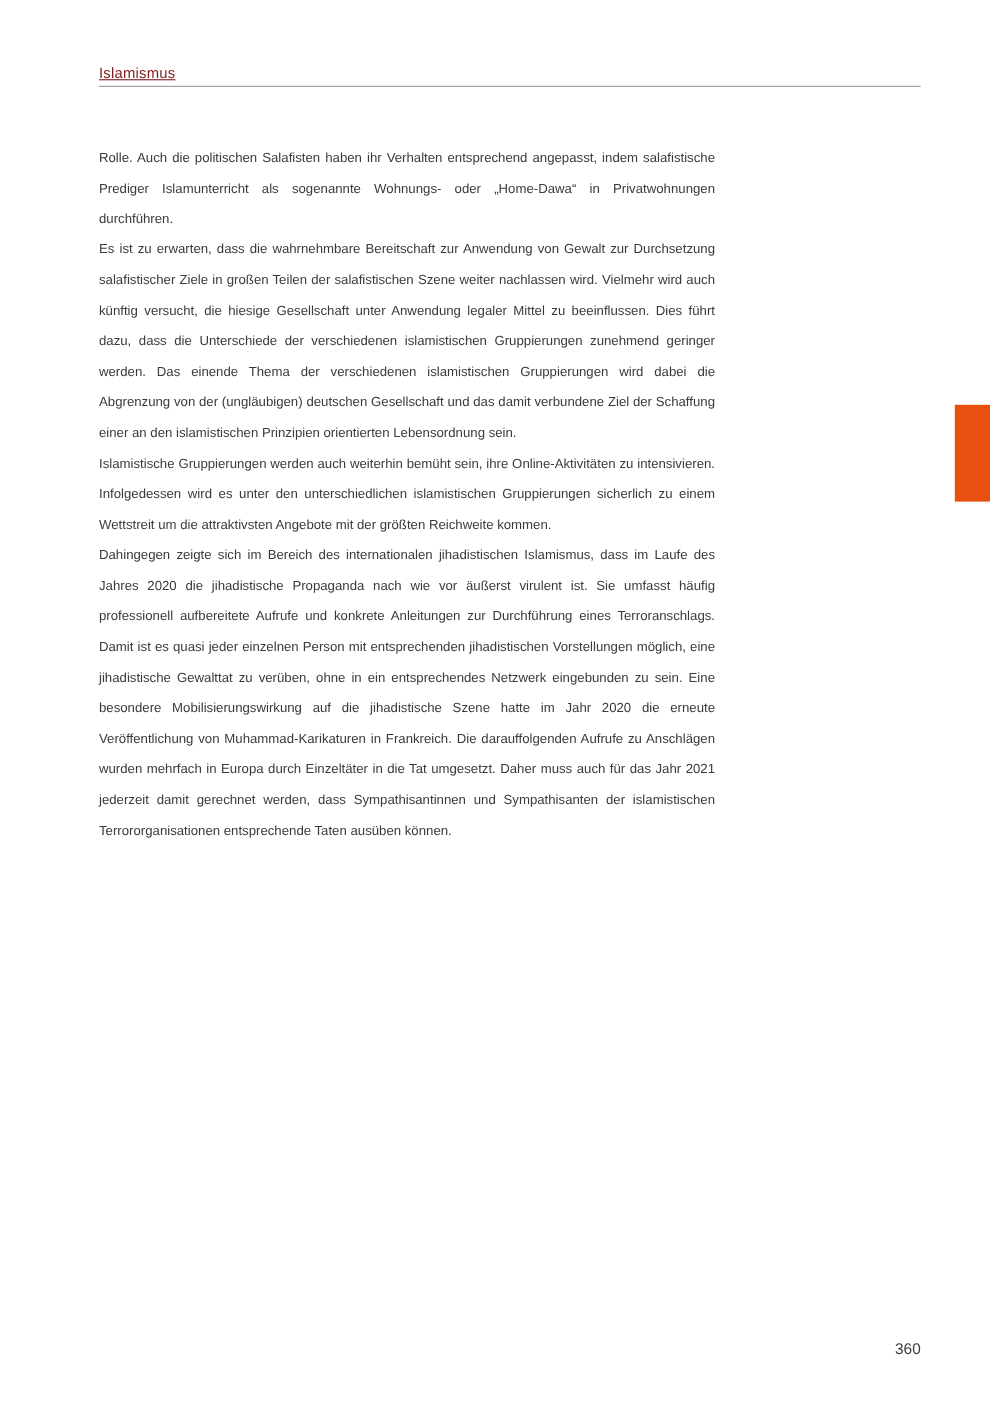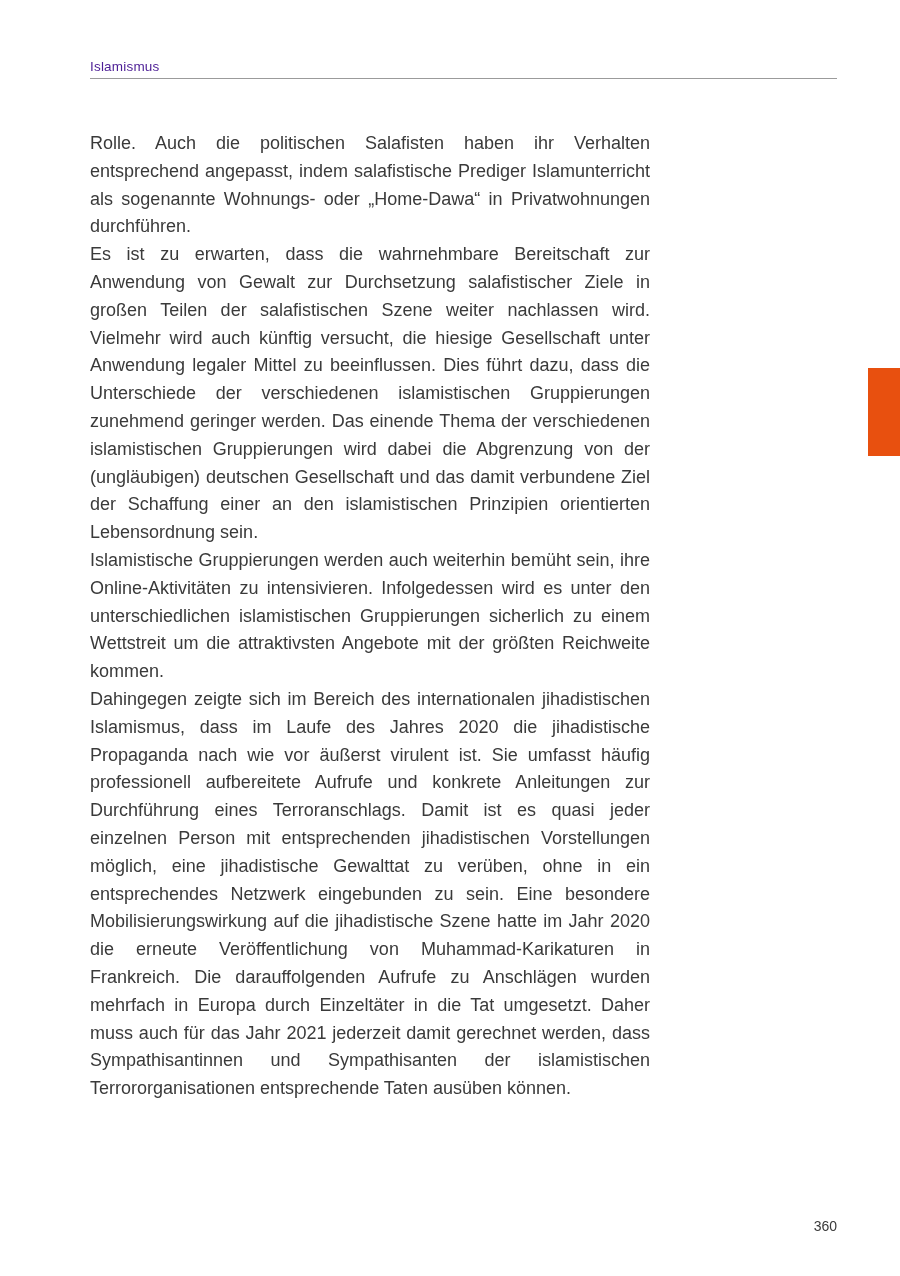--- a/index.html
+++ b/index.html
@@ -14,36 +14,37 @@
     overflow: hidden;
     font-family: "Liberation Sans", sans-serif;
     color: #3a3a3a;
   }
   .running-head {
     position: absolute;
     left: 90px;
     top: 59px;
     font-size: 13.5px;
     letter-spacing: 0.2px;
-    color: #4c1d95;
+    color: #7f1d1d;
+    text-decoration: underline;
   }
   .head-rule {
     position: absolute;
     left: 90px;
     top: 78px;
     width: 747px;
     height: 1px;
     background: #9b9b9b;
   }
   .body-text {
     position: absolute;
     left: 90px;
     top: 130px;
     width: 560px;
-    font-size: 18px;
+    font-size: 12px;
     line-height: 27.8px;
     text-align: justify;
     hyphens: auto;
     -webkit-hyphens: auto;
     color: #3a3a3a;
   }
   .body-text p {
     margin: 0;
     padding: 0;
   }

